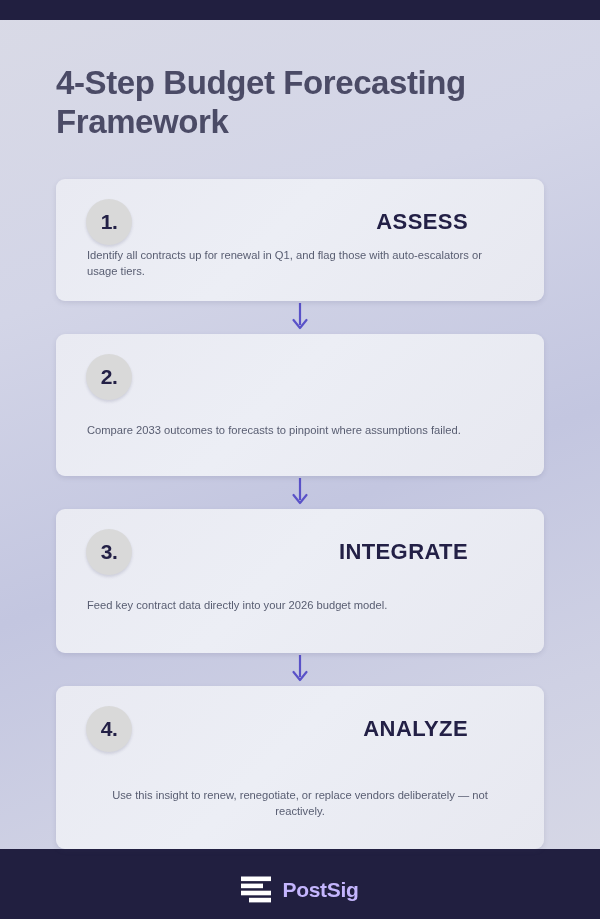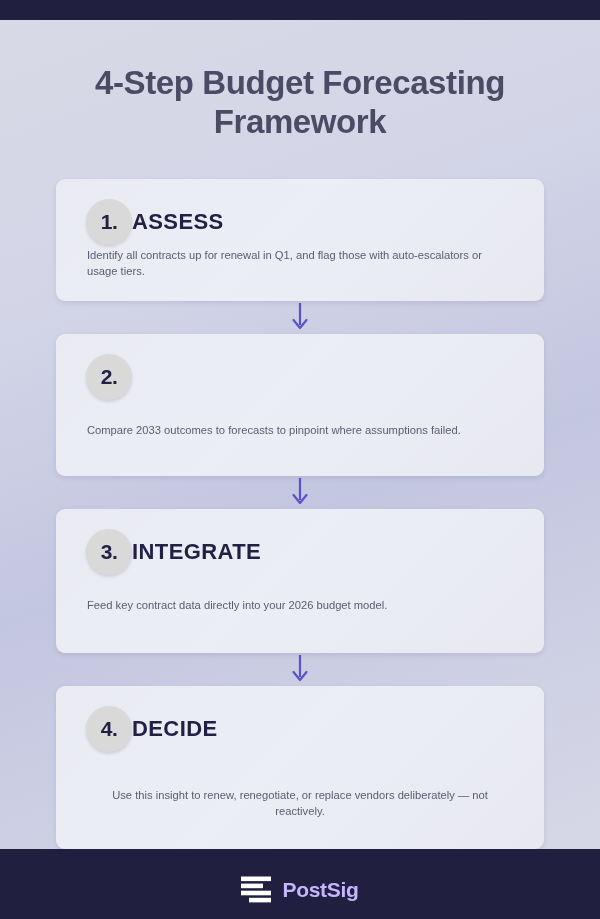--- a/index.html
+++ b/index.html
@@ -30,21 +30,21 @@
   }
   .content {
     flex: 1 1 auto;
     position: relative;
     padding: 0 56px;
     box-sizing: border-box;
   }
   .title {
     margin: 0;
     padding-top: 44px;
-    text-align: center;
+    text-align: left;
     font-size: 33px;
     line-height: 1.18;
     font-weight: 700;
     letter-spacing: -0.4px;
     color: #4b4b66;
     font-family: "Liberation Sans", sans-serif;
   }
 
   .steps {
     margin-top: 37px;
@@ -72,21 +72,21 @@
     align-items: center;
     justify-content: center;
     font-size: 21px;
     font-weight: 700;
     color: #232046;
     flex: 0 0 auto;
     letter-spacing: -0.5px;
   }
   .step-heading {
     flex: 1 1 auto;
-    text-align: left;
+    text-align: right;
     font-size: 22px;
     font-weight: 700;
     color: #232046;
     letter-spacing: 0.4px;
     margin-right: 46px;
   }
   .card-body {
     margin-top: 0;
     font-size: 11.2px;
     line-height: 1.43;
@@ -186,21 +186,21 @@
       <div class="connector">
         <svg class="arrow-svg" width="20" height="28" viewBox="0 0 20 28">
           <line x1="10" y1="0" x2="10" y2="22" stroke="#5a52c8" stroke-width="2.2"></line>
           <polyline points="3.5,17 10,25 16.5,17" fill="none" stroke="#5a52c8" stroke-width="2.2" stroke-linecap="round" stroke-linejoin="round"></polyline>
         </svg>
       </div>
 
       <div class="card s4 tall">
         <div class="card-head">
           <div class="num-circle">4.</div>
-          <div class="step-heading">DECIDE</div>
+          <div class="step-heading">ANALYZE</div>
         </div>
         <div class="card-body">Use this insight to renew, renegotiate, or replace vendors deliberately — not reactively.</div>
       </div>
 
     </div>
   </div>
 
   <div class="footer">
     <svg class="logo-mark" width="30" height="30" viewBox="0 0 30 30">
       <rect x="0" y="1.5" width="30" height="4.6" fill="#ffffff"></rect>

